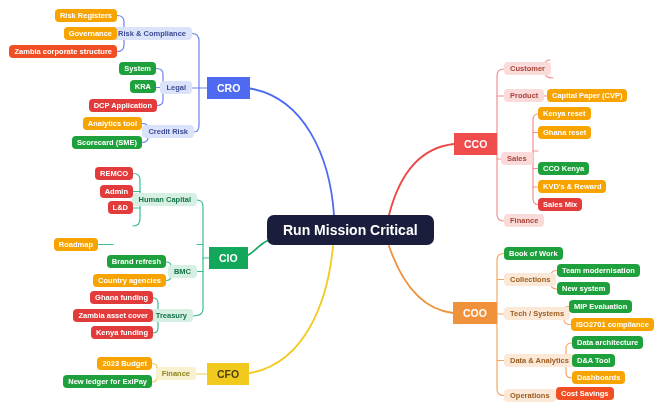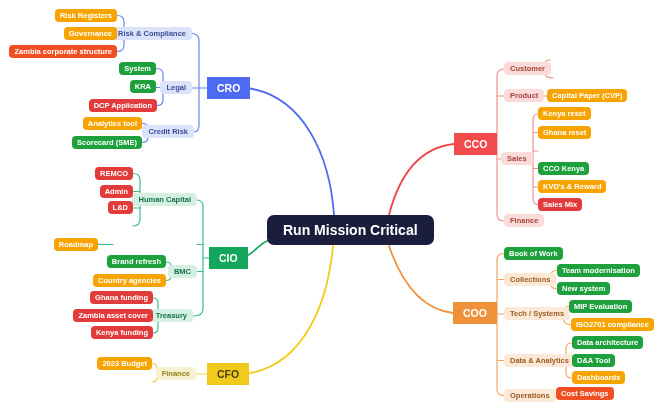--- a/index.html
+++ b/index.html
@@ -147,20 +147,21 @@
   <div class="chip c-green" style="right:498px;top:255px">Brand refresh</div>
   <div class="chip c-amber" style="right:498px;top:274px">Country agencies</div>
   <div class="tag t-mint" style="right:471px;top:309px">Treasury</div>
   <div class="chip c-crimson" style="right:511px;top:291px">Ghana funding</div>
   <div class="chip c-crimson" style="right:511px;top:309px">Zambia asset cover</div>
   <div class="chip c-crimson" style="right:511px;top:326px">Kenya funding</div>
 
   <div class="main m-yellow" style="left:207px;top:363px">CFO</div>
   <div class="tag t-cream" style="right:468px;top:367px">Finance</div>
   <div class="chip c-amber" style="right:512px;top:357px">2023 Budget</div>
+  <div class="chip c-green" style="right:512px;top:375px">New ledger for ExiPay</div>
 
   <div class="main m-red" style="left:454px;top:133px">CCO</div>
   <div class="tag t-pink" style="left:504px;top:62px">Customer</div>
   <div class="tag t-pink" style="left:504px;top:89px">Product</div>
   <div class="chip c-amber" style="left:547px;top:89px">Capital Paper (CVP)</div>
   <div class="tag t-pink" style="left:501px;top:152px">Sales</div>
   <div class="chip c-amber" style="left:538px;top:107px">Kenya reset</div>
   <div class="chip c-amber" style="left:538px;top:126px">Ghana reset</div>
   <div class="chip c-green" style="left:538px;top:162px">CCO Kenya</div>
   <div class="chip c-amber" style="left:538px;top:180px">KVD's &amp; Reward</div>

